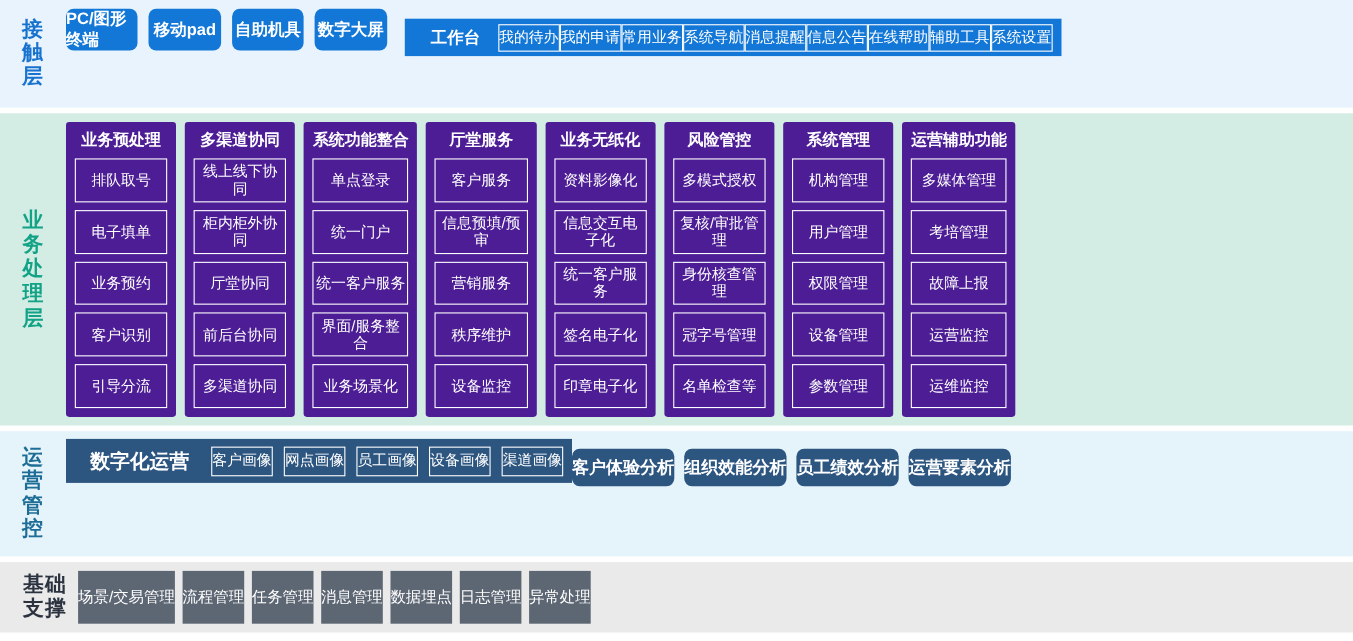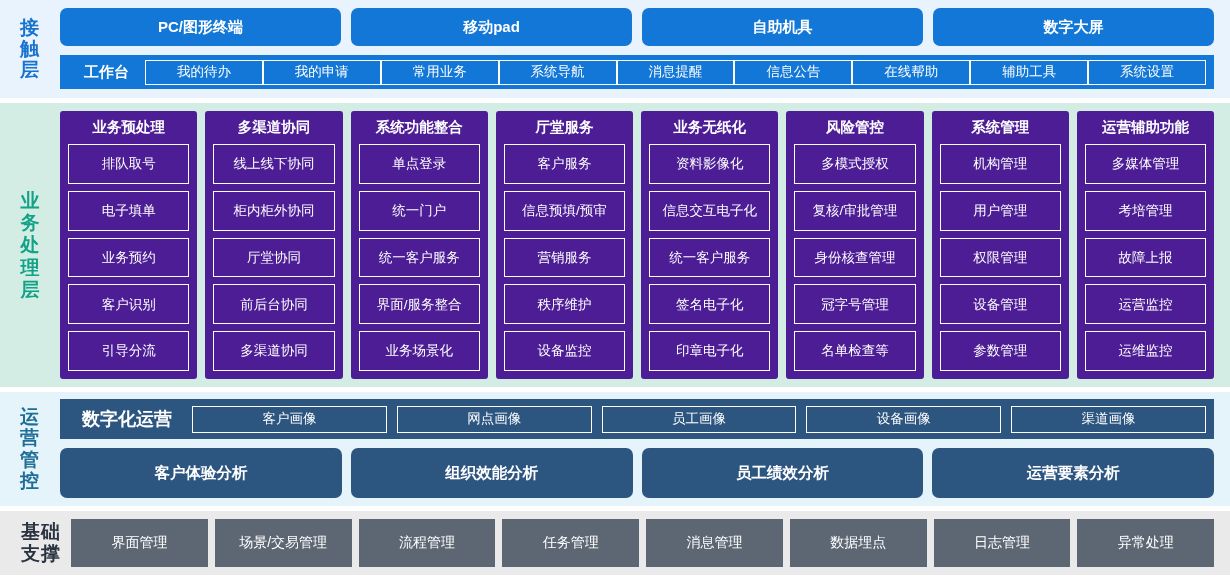--- a/index.html
+++ b/index.html
@@ -13,21 +13,21 @@
 
   
   .band { display: flex; align-items: stretch; width: 100%; }
   .band-label {
     width: 60px; flex: 0 0 60px;
     display: flex; align-items: center; justify-content: center;
     font-weight: bold; letter-spacing: 1px; line-height: 1.12;
     text-align: center;
   }
   .band-label span { display: block; }
-  .band-body { flex: 1 1 auto; display: flex; flex-direction: column; }
+  .band-body { flex: 1 1 auto; display: flex; }
 
   
   .band-contact { background: #e9f3fd; height: 98px; padding: 8px 0 9px 0; }
   .band-contact .band-label { color: #1873cf; font-size: 19px; }
   .row-channels { display: flex; gap: 10px; padding: 0 16px 0 0; height: 38px; }
   .channel-box {
     flex: 1 1 0; background: #1277d6; border-radius: 7px;
     color: #ffffff; font-weight: bold; font-size: 15px;
     display: flex; align-items: center; justify-content: center;
   }
@@ -77,21 +77,21 @@
     gap: 10px; padding: 0 8px;
   }
   .digital-title {
     color: #ffffff; font-weight: bold; font-size: 18px;
     padding: 0 10px 0 14px; white-space: nowrap;
   }
   .portrait-box {
     flex: 1 1 0; height: 27px; border: 1px solid #ffffff; color: #ffffff;
     font-size: 13.5px; display: flex; align-items: center; justify-content: center;
   }
-  .row-analysis { margin-top: 9px; height: 50px; display: flex; gap: 9px; }
+  .row-analysis { margin-top: 9px; height: 34px; display: flex; gap: 9px; }
   .analysis-box {
     flex: 1 1 0; background: #2c5580; border-radius: 7px;
     color: #ffffff; font-weight: bold; font-size: 15.5px;
     display: flex; align-items: center; justify-content: center;
   }
 
   
   .band-base { background: #eaeaea; height: 64px; padding: 8px 16px 8px 11px; }
   .band-base .band-label { color: #2b3340; font-size: 19px; line-height: 1.15; }
   .row-base { height: 100%; display: flex; gap: 7px; }
@@ -278,21 +278,20 @@
 
   <div class="band band-base">
     <div class="band-label">
       <div>
         <span>基础</span>
         <span>支撑</span>
       </div>
     </div>
     <div class="band-body">
       <div class="row-base">
-        <div class="base-box">界面管理</div>
         <div class="base-box">场景/交易管理</div>
         <div class="base-box">流程管理</div>
         <div class="base-box">任务管理</div>
         <div class="base-box">消息管理</div>
         <div class="base-box">数据埋点</div>
         <div class="base-box">日志管理</div>
         <div class="base-box">异常处理</div>
       </div>
     </div>
   </div>

